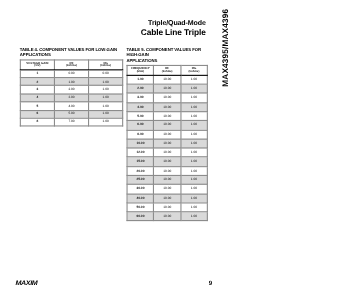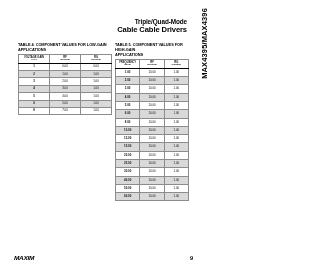--- a/index.html
+++ b/index.html
@@ -113,21 +113,21 @@
     font-weight:bold;
   }
 </style>
 </head>
 <body>
 
 <div class="page">
 
   <div class="doc-title">
     <span class="l1">Triple/Quad-Mode</span>
-    <span class="l2">Cable Cable Drivers</span>
+    <span class="l2">Cable Line Triple</span>
   </div>
 
   <div class="side-part">
     <span>MAX4395/MAX4396</span>
   </div>
 
   <div class="tbl-block tbl-left">
     <div class="tbl-caption">
       <span>TABLE 4. COMPONENT VALUES FOR LOW-GAIN</span><br>
       <span>APPLICATIONS</span>

